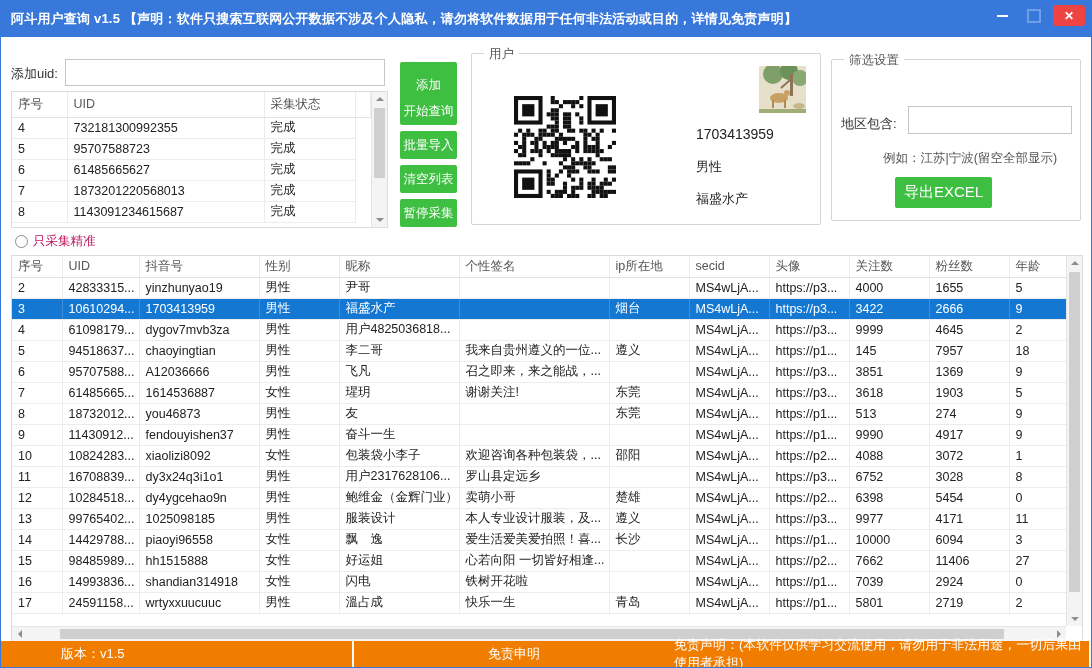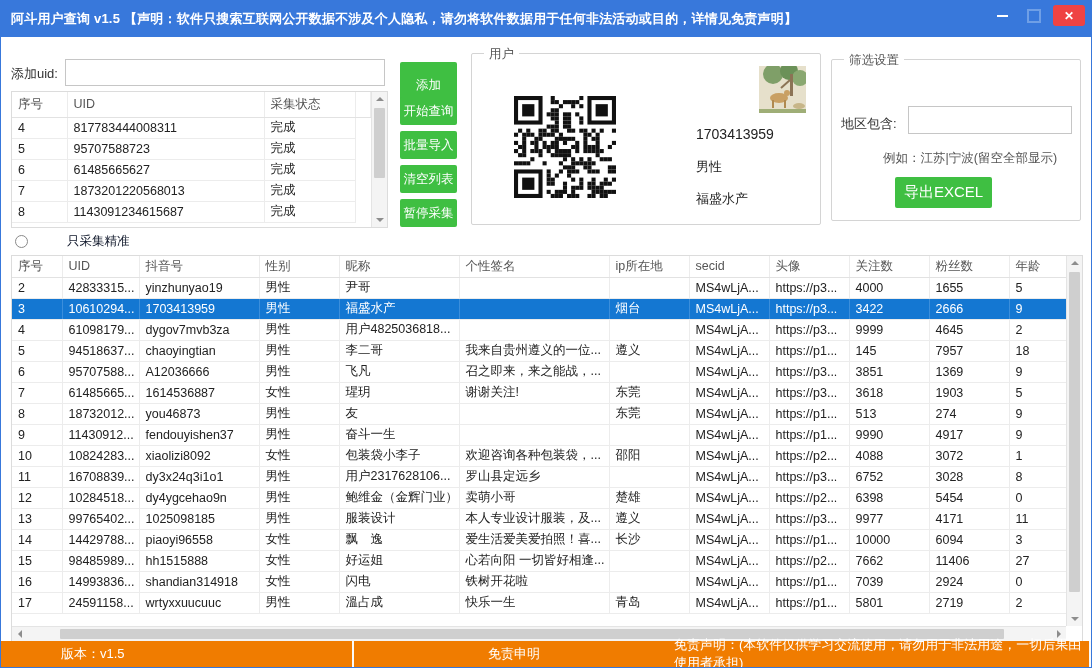--- a/index.html
+++ b/index.html
@@ -84,21 +84,21 @@
 
   .f-label{ position:absolute; left:9px; top:55px; font-size:13px; color:#333; }
   .f-input{ position:absolute; left:76px; top:46px; width:164px; height:28px;
             border:1px solid #c6c6c6; font-size:13px; padding:0 6px; outline:none; }
   .f-hint{ position:absolute; left:51px; top:90px; font-size:12.5px; color:#555; }
   .f-export{ position:absolute; left:63px; top:117px; width:97px; height:31px; font-size:15px; }
 
   
   .radio-row{ position:absolute; left:14px; top:232px; display:flex; align-items:center; gap:5px; }
   .radio-circle{ width:13px; height:13px; border:1px solid #8a8a8a; border-radius:50%; background:#fff; }
-  .radio-label{ font-size:12.5px; color:#0f172a;margin-left:34px; }
+  .radio-label{ font-size:12.5px; color:#be185d; }
 
   
   .statusbar{ position:absolute; left:0; right:0; bottom:0; height:26px; background:#f07c00;
               display:flex; color:#fff; font-size:13px; align-items:center;padding-left:36px; }
   .sb-seg{ height:100%; display:flex; align-items:center; }
   .sb-version{ width:317px; padding-left:24px; border-right:2px solid #fafafa; }
   .sb-disclaimer{ width:417px; justify-content:center; border-right:2px solid #fafafa; }
   .sb-btn{ flex:1; justify-content:center; }
 </style>
 </head>
@@ -135,21 +135,21 @@
         <tr>
           <th>序号</th>
           <th>UID</th>
           <th>采集状态</th>
           <th></th>
         </tr>
       </thead>
       <tbody>
           <tr>
             <td>4</td>
-            <td>817783444008311</td>
+            <td>732181300992355</td>
             <td>完成</td>
           </tr>
           <tr>
             <td>5</td>
             <td>95707588723</td>
             <td>完成</td>
           </tr>
           <tr>
             <td>6</td>
             <td>61485665627</td>

